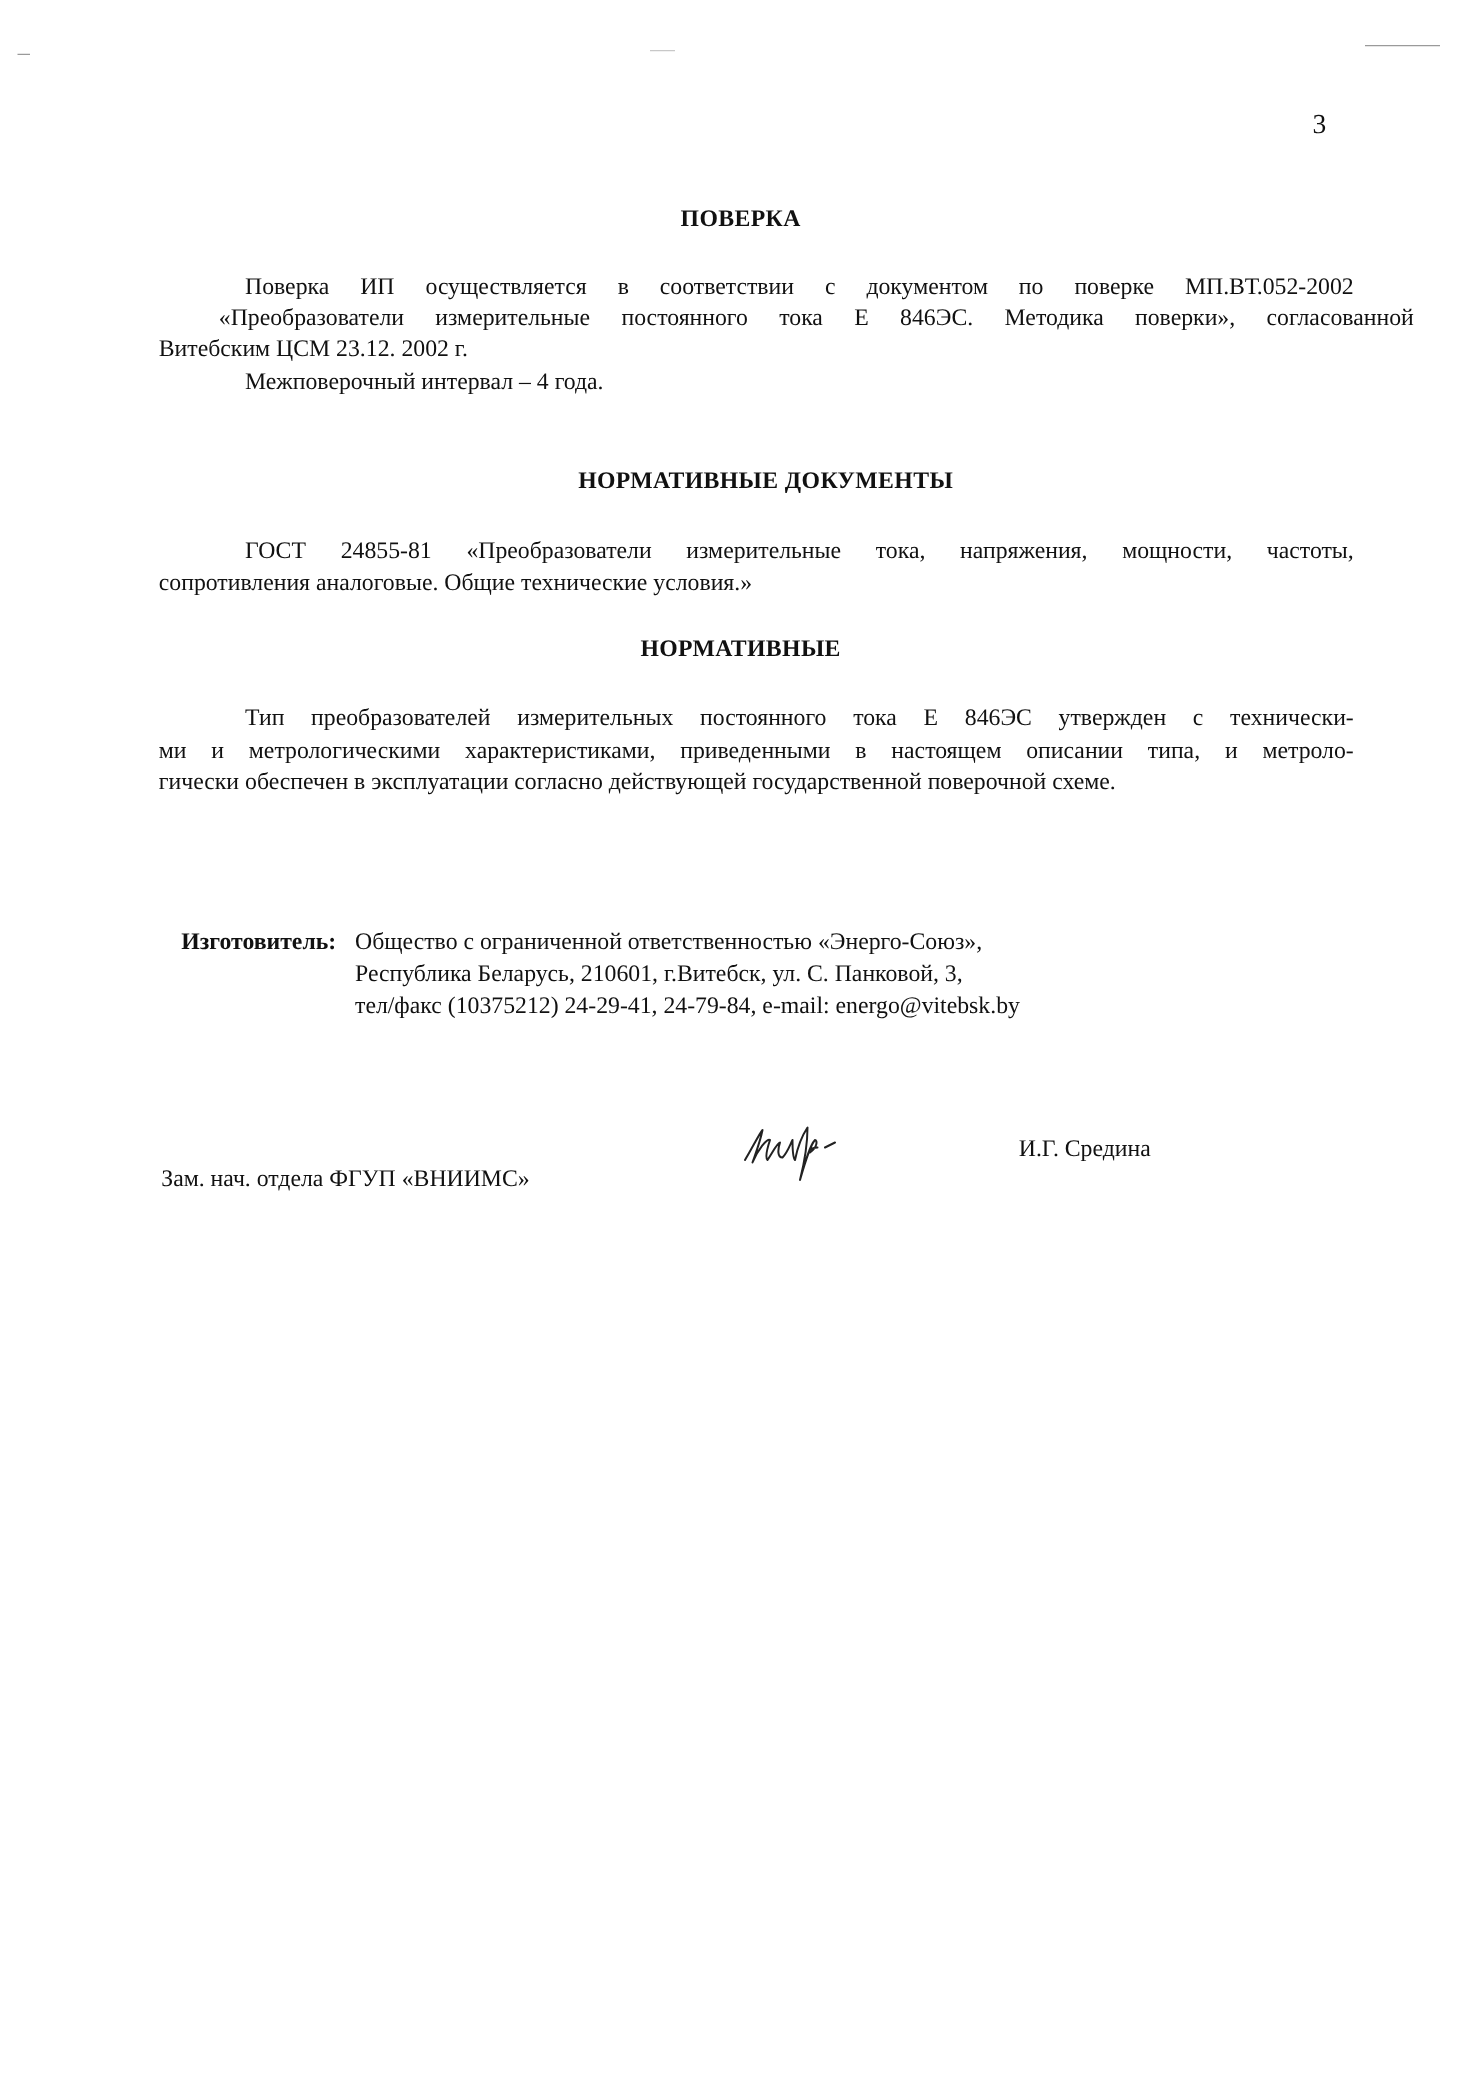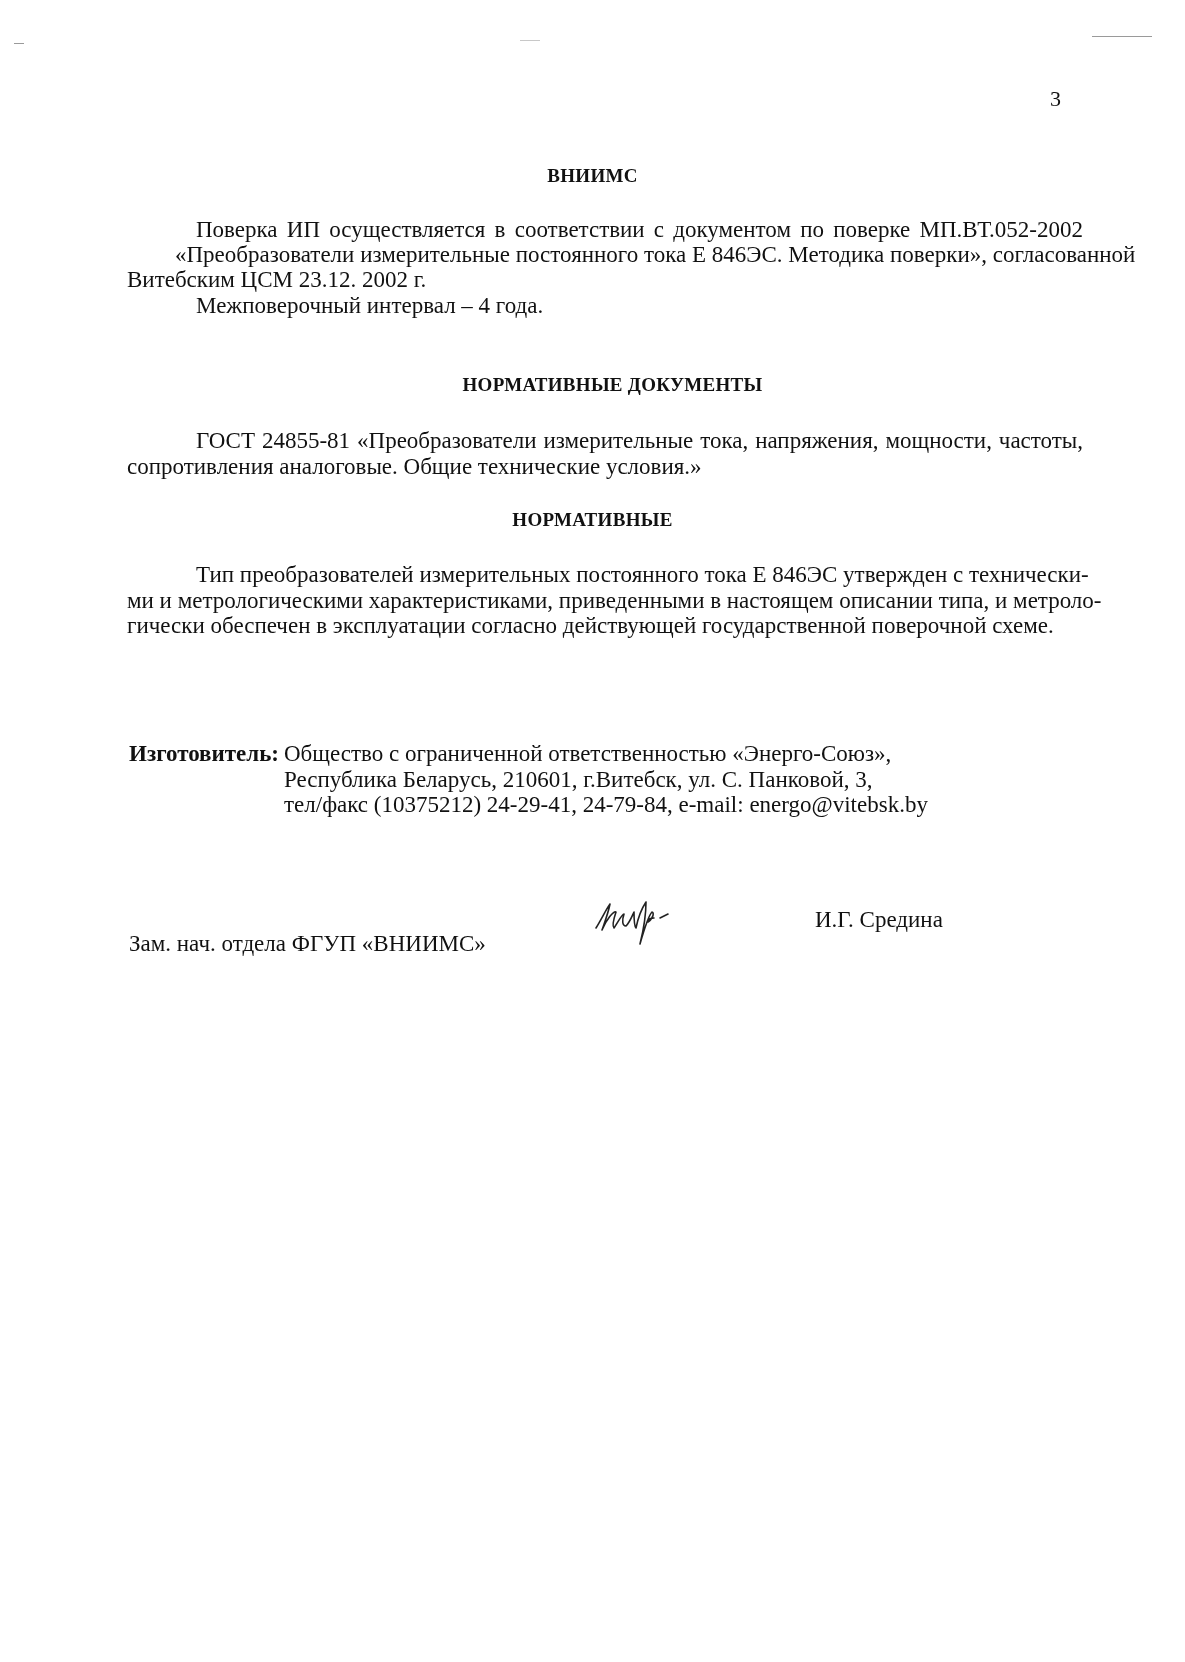--- a/index.html
+++ b/index.html
@@ -9,36 +9,36 @@
     color: #111111;
   }
   .abs { position: absolute; }
   .scan-mark { position: absolute; height: 1px; background: #9a9a9a; }
   .page-num { left: 1050px; top: 86px; font-size: 22px; }
   .heading {
     position: absolute; left: 0; width: 1185px; text-align: center;
     font-weight: bold; font-size: 19px; letter-spacing: 0.3px;
   }
   .line {
-    position: absolute; font-size: 23px; white-space: nowrap; line-height: 24px;
+    position: absolute; font-size: 19px; white-space: nowrap; line-height: 24px;
   }
   .just { text-align: justify; text-align-last: justify; }
-  .bold { font-weight: bold; }
+  .bold { font-weight: bold; margin-left: 16px; }
   .signature { position: absolute; left: 592px; top: 888px; width: 90px; height: 60px; }
 </style>
 </head>
 <body>
 
 <div class="scan-mark" style="left:14px; top:43px; width:10px;"></div>
 <div class="scan-mark" style="left:520px; top:40px; width:20px; background:#c8c8c8;"></div>
 <div class="scan-mark" style="left:1092px; top:36px; width:60px;"></div>
 
 <div class="abs page-num">3</div>
 
-<div class="heading" style="top:165px;">ВНИИМС</div>
+<div class="heading" style="top:165px;">ПОВЕРКА</div>
 <div class="line just" style="left:196px; width:887px; top:218px;">Поверка ИП осуществляется в соответствии с документом по поверке МП.ВТ.052-2002</div>
 <div class="line just" style="left:127px; width:956px; top:243px;margin-left:48px;">«Преобразователи измерительные постоянного тока Е 846ЭС. Методика поверки», согласованной</div>
 <div class="line" style="left:127px; top:268px;">Витебским ЦСМ 23.12. 2002 г.</div>
 <div class="line" style="left:196px; top:294px;text-align:center;">Межповерочный интервал – 4 года.</div>
 
 <div class="heading" style="top:374px;padding-left:20px;">НОРМАТИВНЫЕ ДОКУМЕНТЫ</div>
 <div class="line just" style="left:196px; width:887px; top:429px;">ГОСТ 24855-81 «Преобразователи измерительные тока, напряжения, мощности, частоты,</div>
 <div class="line" style="left:127px; top:455px;">сопротивления аналоговые. Общие технические условия.»</div>
 
 <div class="heading" style="top:509px;">НОРМАТИВНЫЕ</div>

